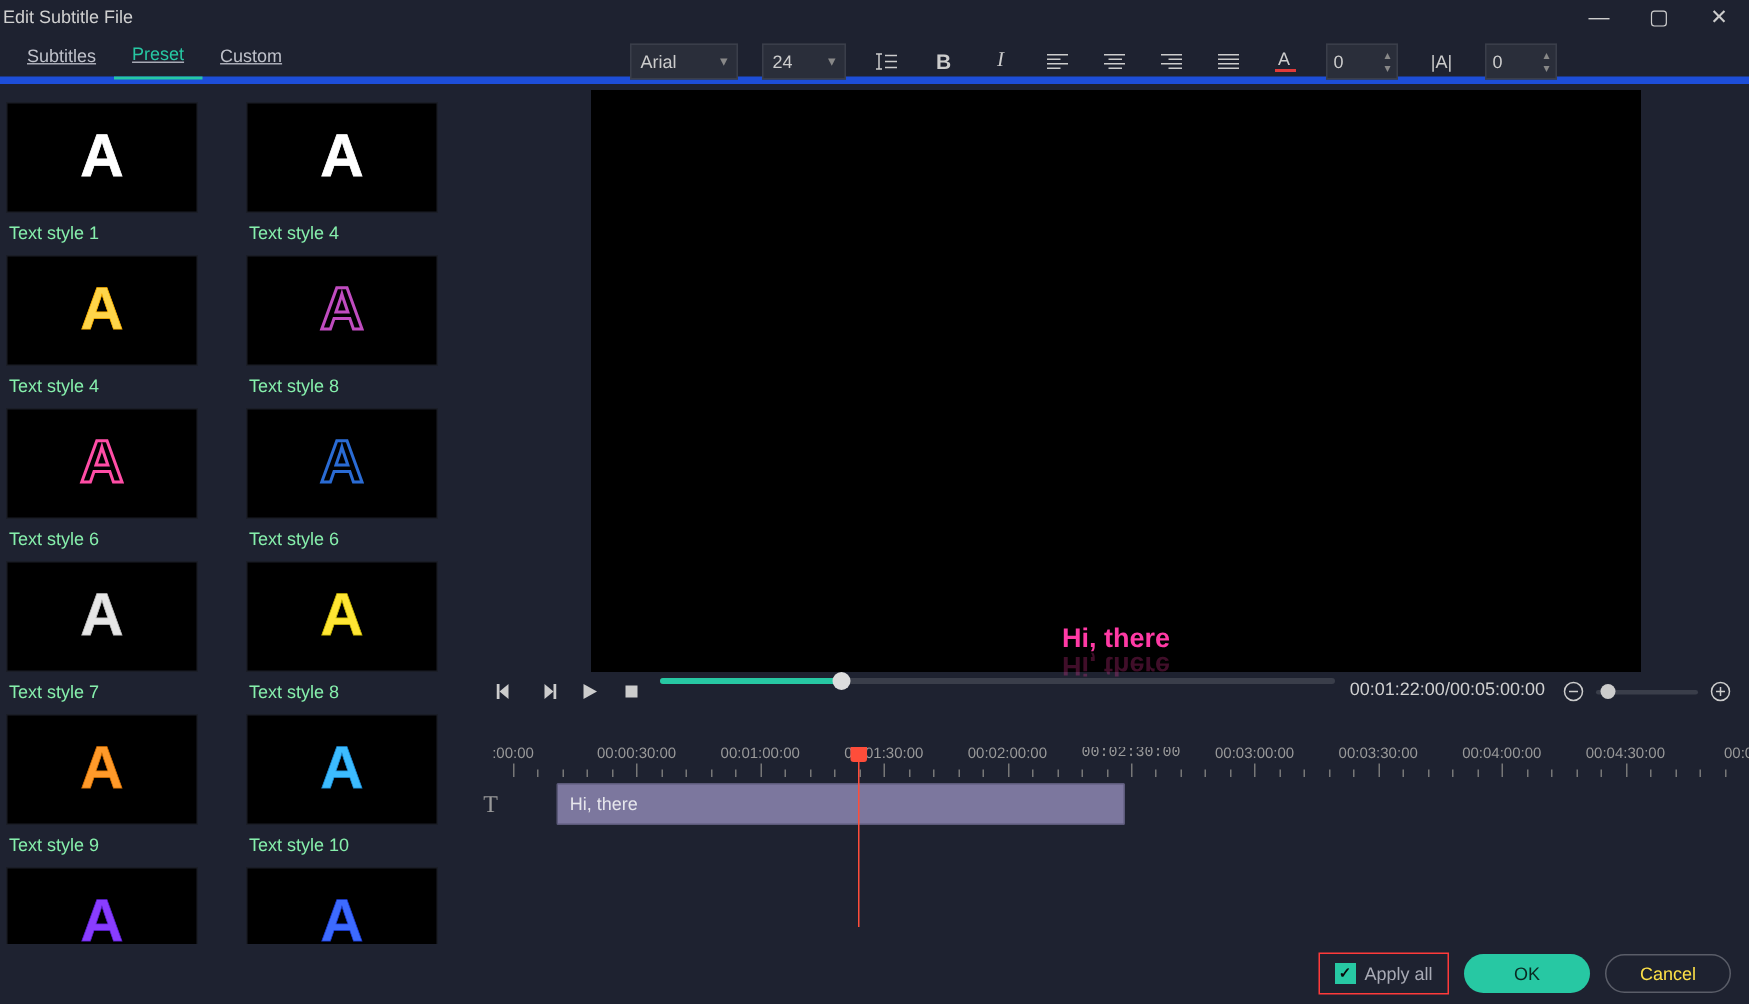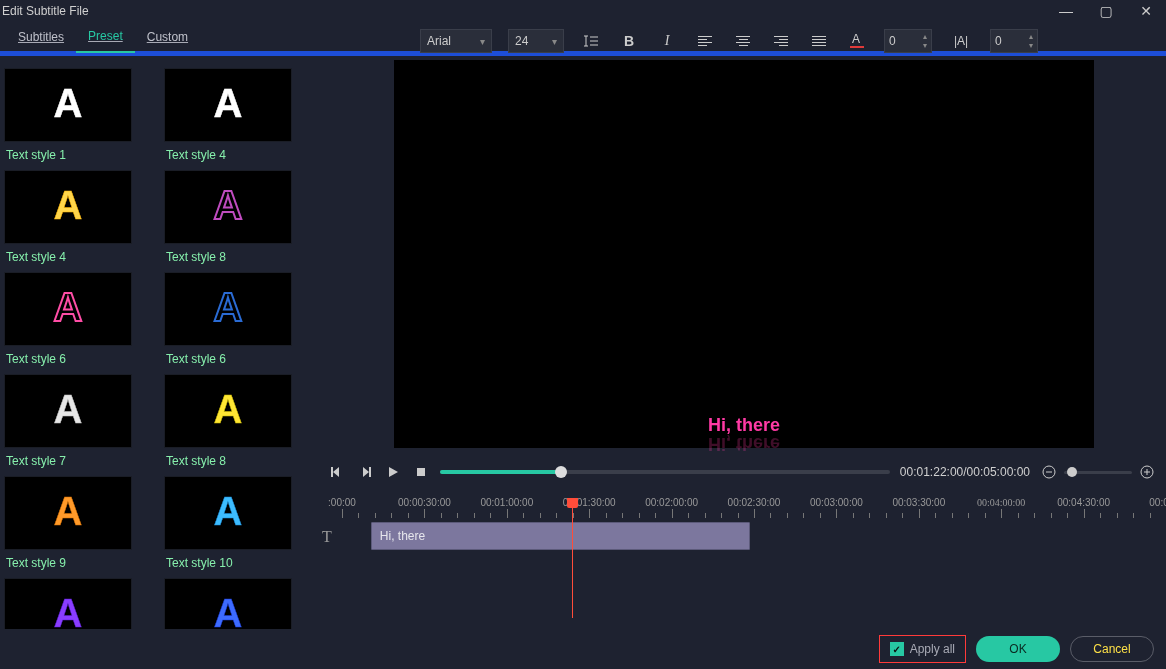--- a/index.html
+++ b/index.html
@@ -67,21 +67,21 @@
 }
 .sub-text {
   position:absolute; left:50%; bottom:12px; transform:translateX(-50%);
   color:#ff3aa5; font-weight:bold; font-size:18px;
 }
 .sub-reflect {
   position:absolute; left:50%; bottom:-6px; transform:translateX(-50%) scaleY(-1);
   color:#ff3aa5; font-weight:bold; font-size:18px; opacity:0.25;
 }
 .controls-row {
-  display:flex; align-items:center; gap:10px; height:40px;
+  display:flex; align-items:flex-start; gap:10px; height:40px;
   padding: 0 10px 0 14px; margin-top: 4px;
 }
 .ctrl-icon { width:18px; height:18px; display:flex; align-items:center; justify-content:center; color:#ccc; cursor:pointer; }
 .progress {
   flex:1; height:4px; background:#3a3e4a; position:relative; border-radius:2px;
 }
 .progress .fill { position:absolute; left:0; top:0; bottom:0; background:#27c8a3; border-radius:2px; }
 .progress .knob {
   position:absolute; top:50%; width:12px; height:12px; background:#ddd; border-radius:50%;
   transform:translate(-50%,-50%);
@@ -421,39 +421,39 @@
           <div class="tick" style="left: 32%;"></div>
           <div class="tick" style="left: 34%;"></div>
           <div class="tick" style="left: 36%;"></div>
           <div class="tick" style="left: 38%;"></div>
           <div class="tick-label" style="left: 40%;">00:02:00:00</div>
           <div class="tick major" style="left: 40%;"></div>
           <div class="tick" style="left: 42%;"></div>
           <div class="tick" style="left: 44%;"></div>
           <div class="tick" style="left: 46%;"></div>
           <div class="tick" style="left: 48%;"></div>
-          <div class="tick-label" style="left: 50%;">00:02:30:00</div>
+          <div class="tick-label" style="left: 50%; font-family: Liberation Mono, monospace;">00:02:30:00</div>
           <div class="tick major" style="left: 50%;"></div>
           <div class="tick" style="left: 52%;"></div>
           <div class="tick" style="left: 54%;"></div>
           <div class="tick" style="left: 56%;"></div>
           <div class="tick" style="left: 58%;"></div>
           <div class="tick-label" style="left: 60%;">00:03:00:00</div>
           <div class="tick major" style="left: 60%;"></div>
           <div class="tick" style="left: 62%;"></div>
           <div class="tick" style="left: 64%;"></div>
           <div class="tick" style="left: 66%;"></div>
           <div class="tick" style="left: 68%;"></div>
           <div class="tick-label" style="left: 70%;">00:03:30:00</div>
           <div class="tick major" style="left: 70%;"></div>
           <div class="tick" style="left: 72%;"></div>
           <div class="tick" style="left: 74%;"></div>
           <div class="tick" style="left: 76%;"></div>
           <div class="tick" style="left: 78%;"></div>
-          <div class="tick-label" style="left: 80%; font-family: Liberation Serif, serif;">00:04:00:00</div>
+          <div class="tick-label" style="left: 80%;">00:04:00:00</div>
           <div class="tick major" style="left: 80%;"></div>
           <div class="tick" style="left: 82%;"></div>
           <div class="tick" style="left: 84%;"></div>
           <div class="tick" style="left: 86%;"></div>
           <div class="tick" style="left: 88%;"></div>
           <div class="tick-label" style="left: 90%;">00:04:30:00</div>
           <div class="tick major" style="left: 90%;"></div>
           <div class="tick" style="left: 92%;"></div>
           <div class="tick" style="left: 94%;"></div>
           <div class="tick" style="left: 96%;"></div>

